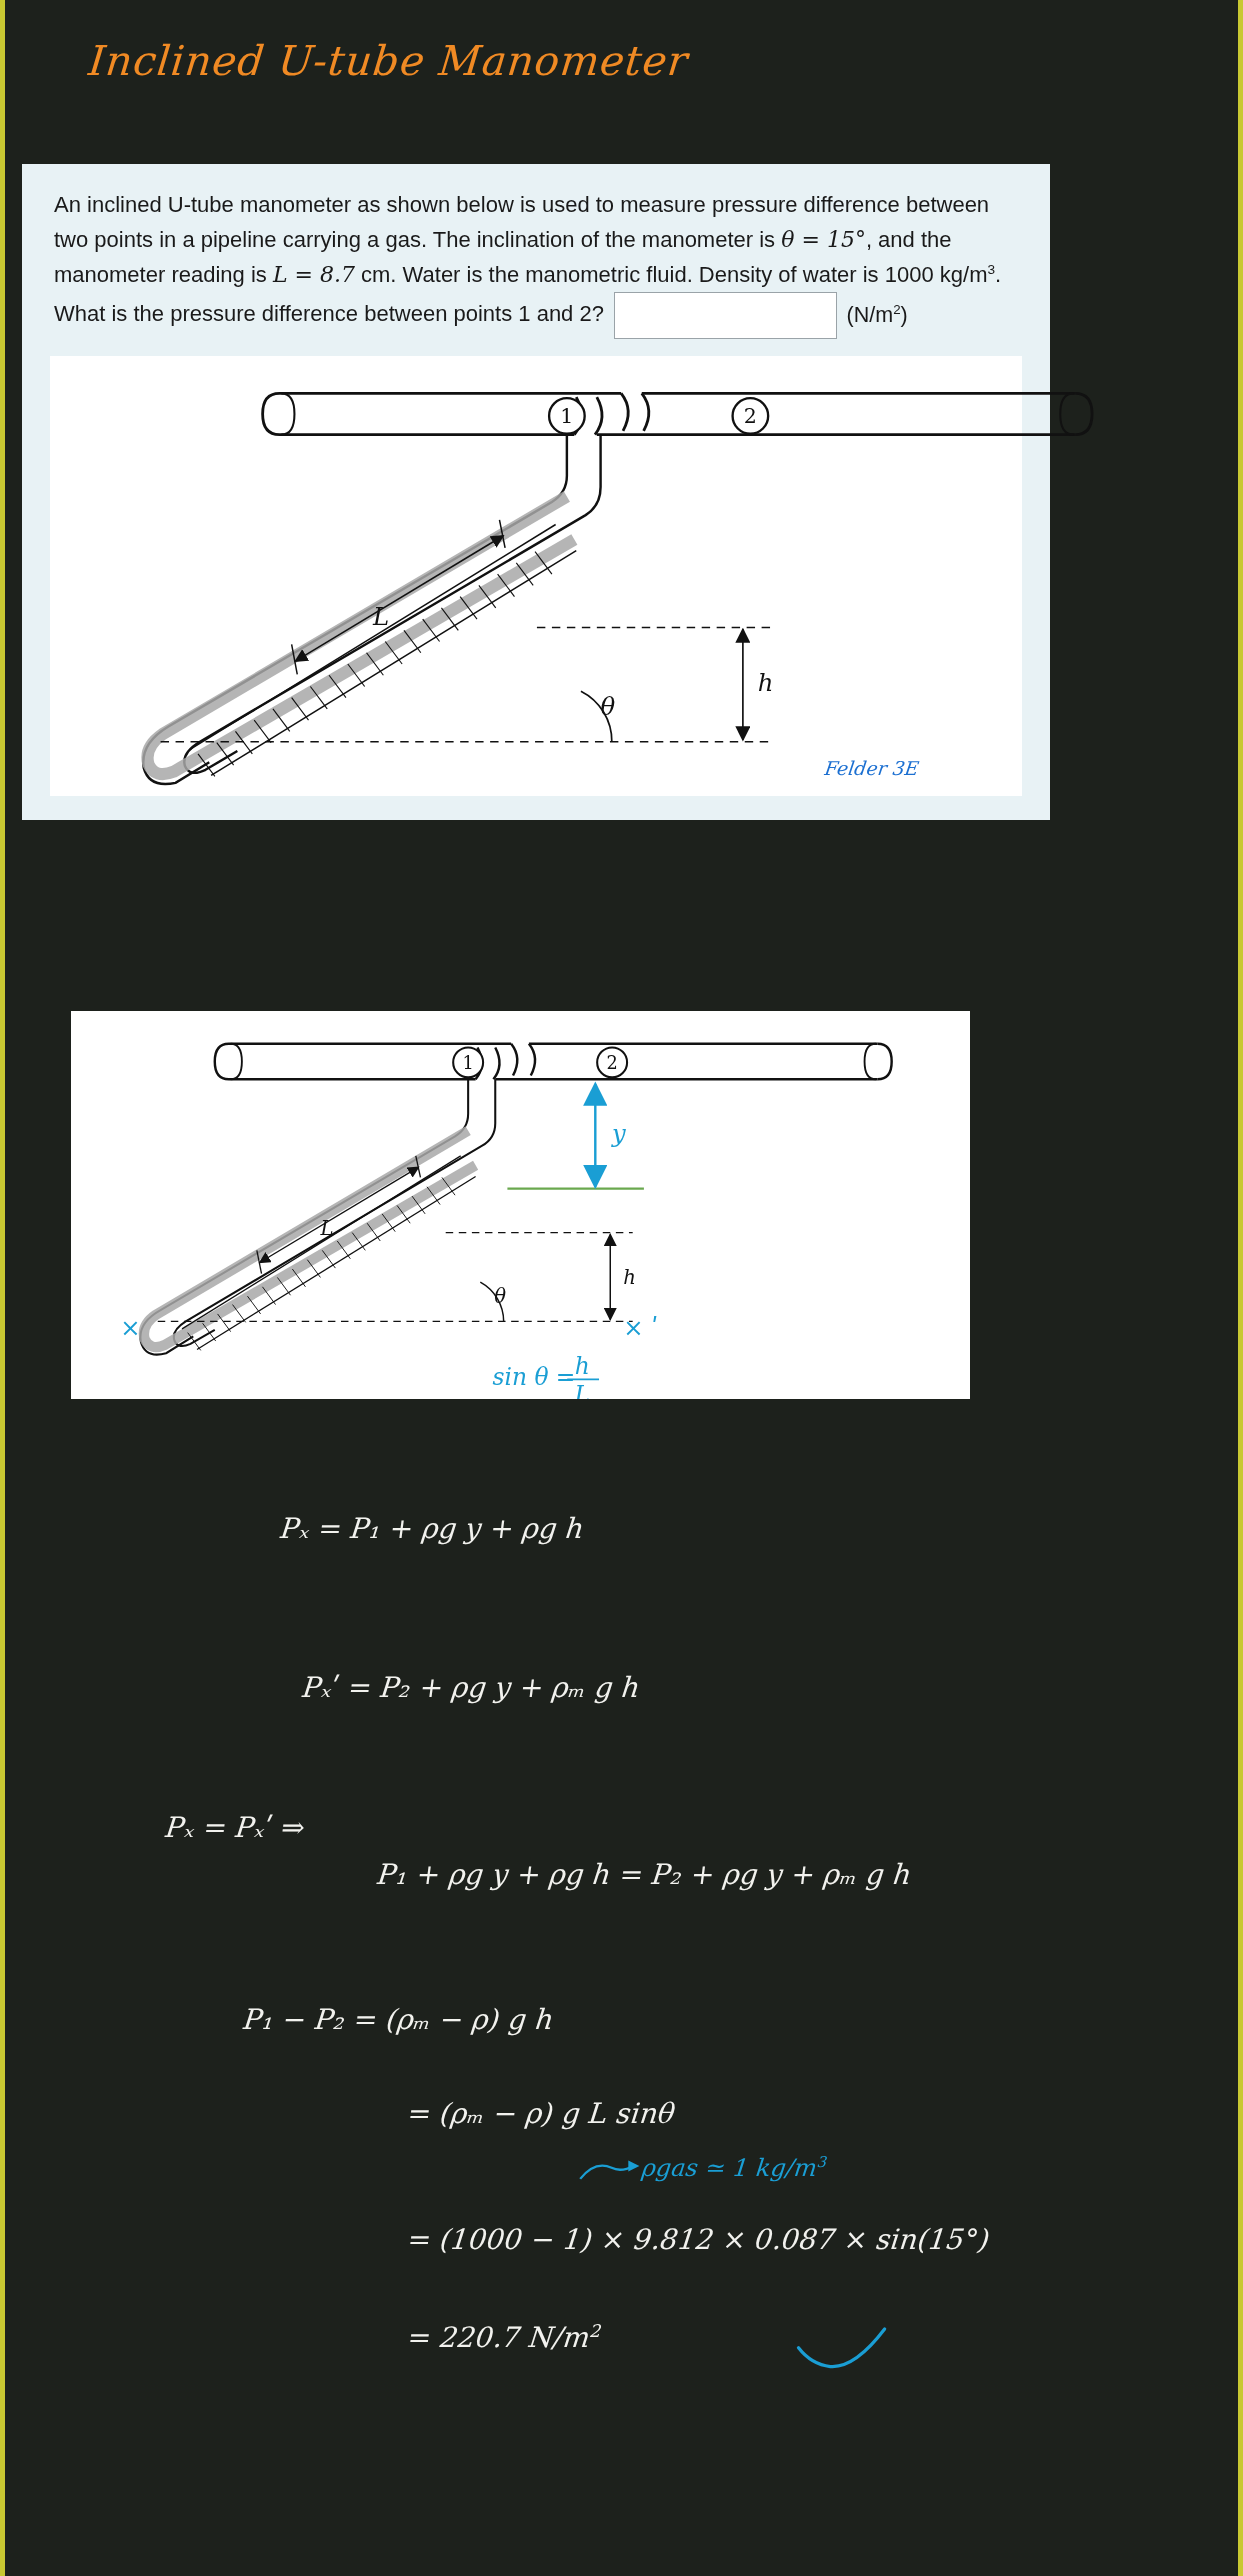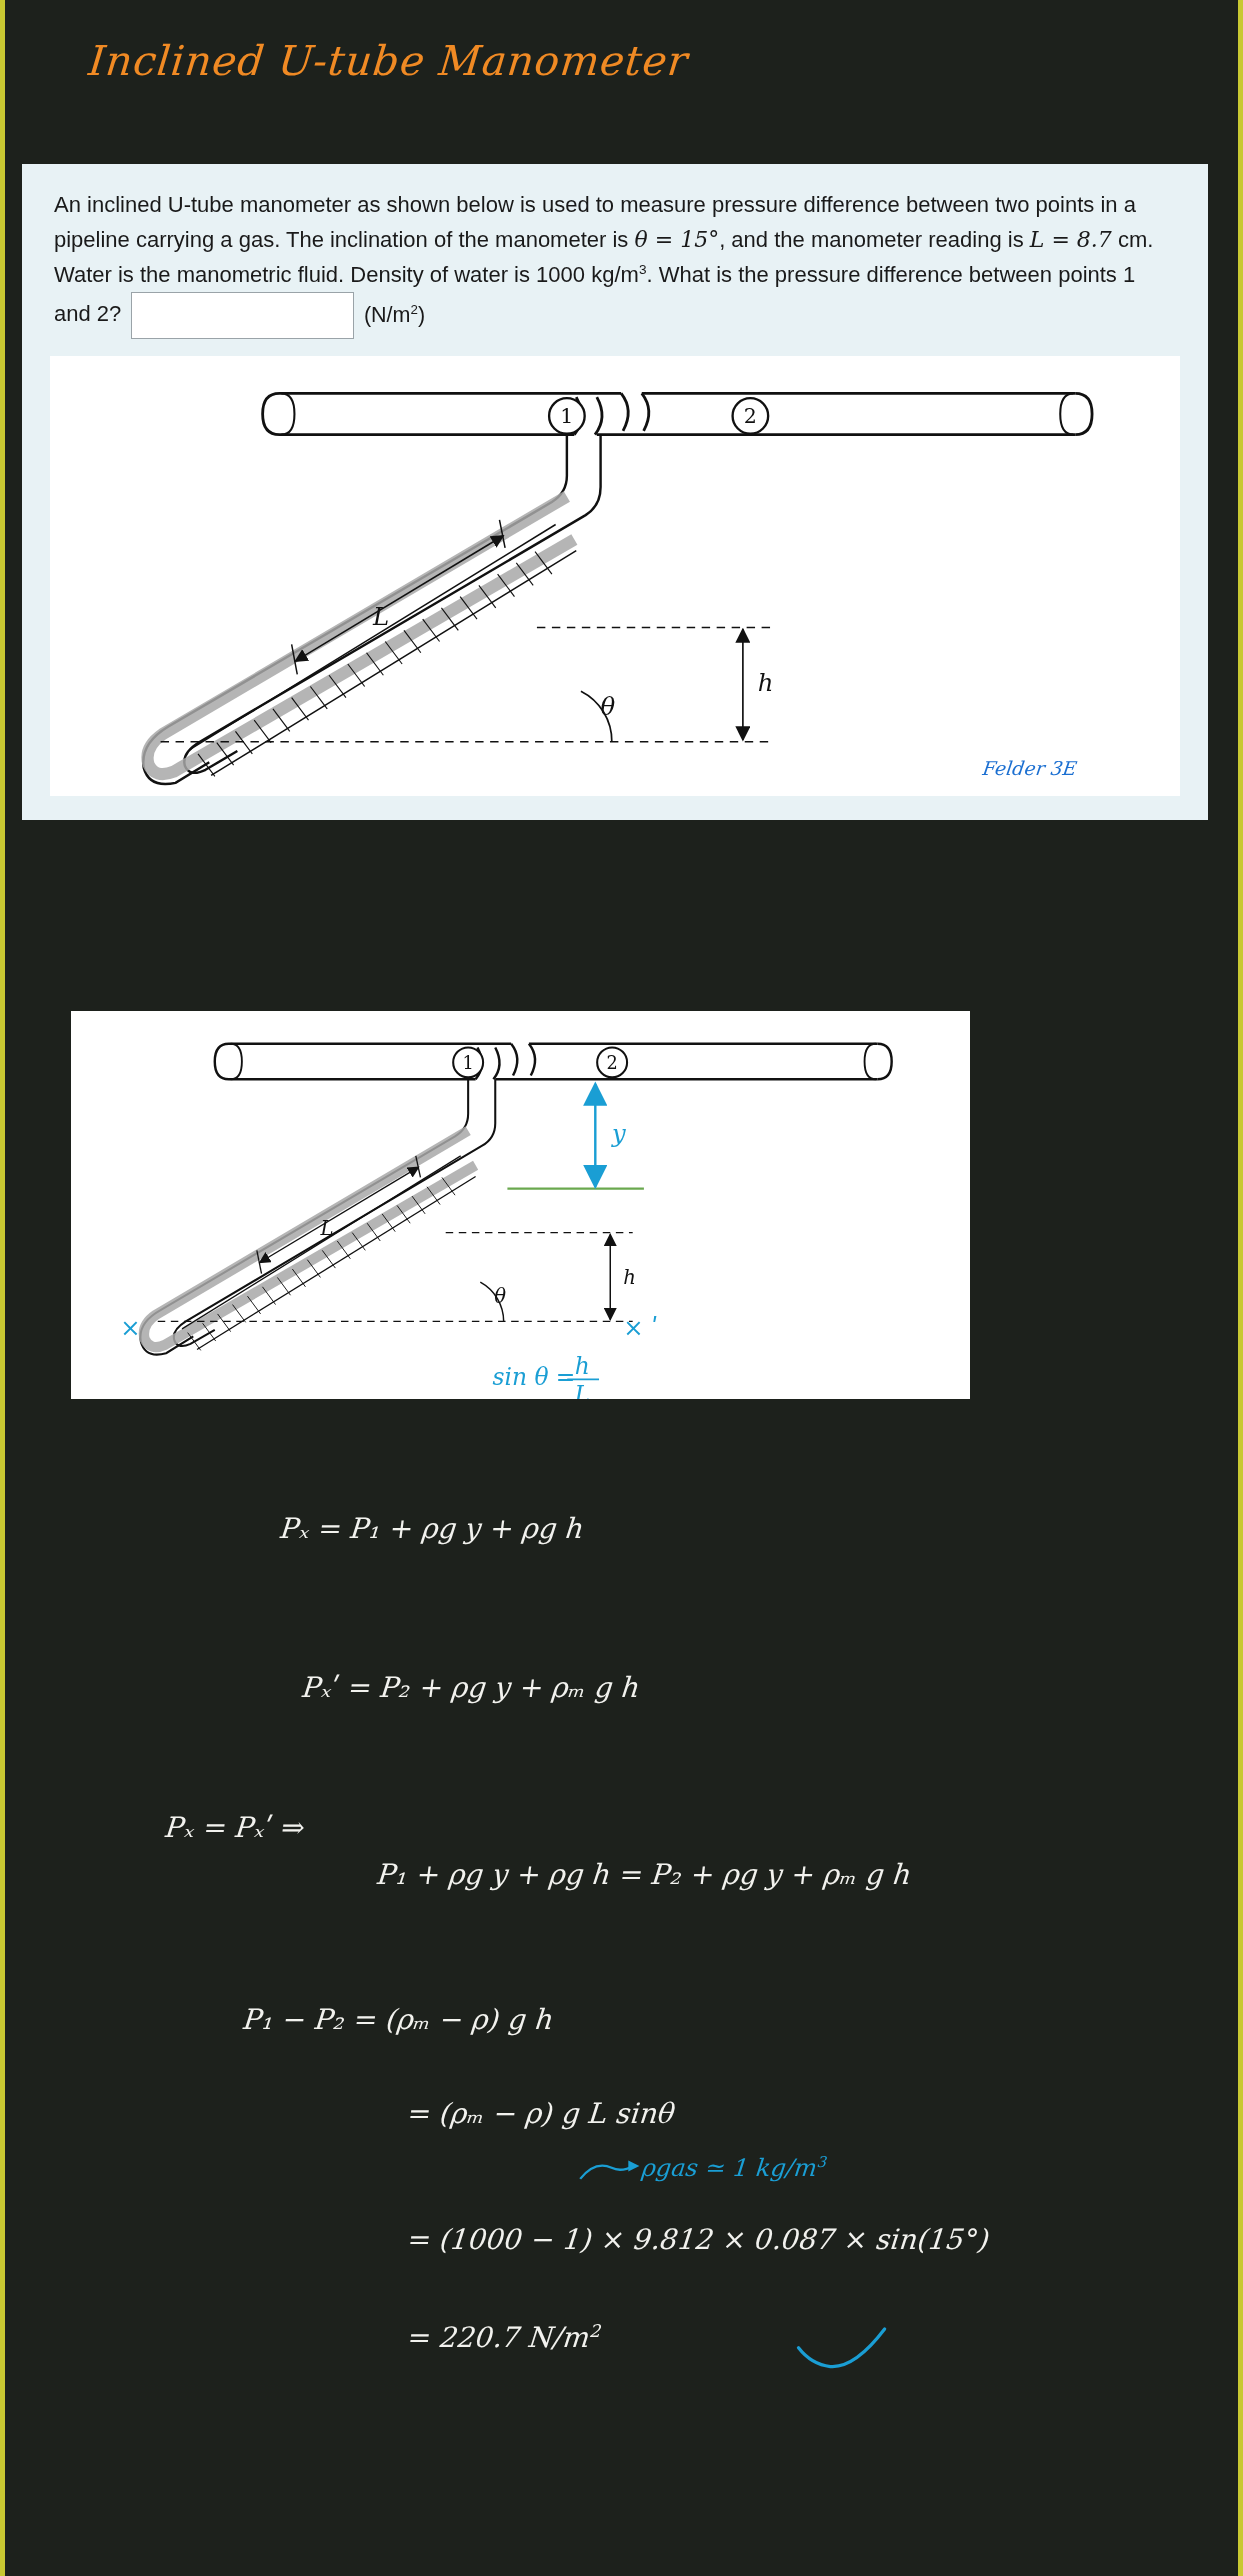--- a/index.html
+++ b/index.html
@@ -33,21 +33,21 @@
     color: #f08a24;
     letter-spacing: 0.9px;
     white-space: nowrap;
     transform: skewX(-6deg);
   }
   
   .problem-card {
     position: absolute;
     left: 17px;
     top: 164px;
-    width: 1186px;
+    width: 1028px;
     background: #e8f2f5;
     padding: 0;
   }
   .problem-text {
     padding: 24px 32px 5.6px 32px;
     font-size: 22px;
     line-height: 1.58;
     color: #1a1a1a;
   }
   .problem-text .mathi {

